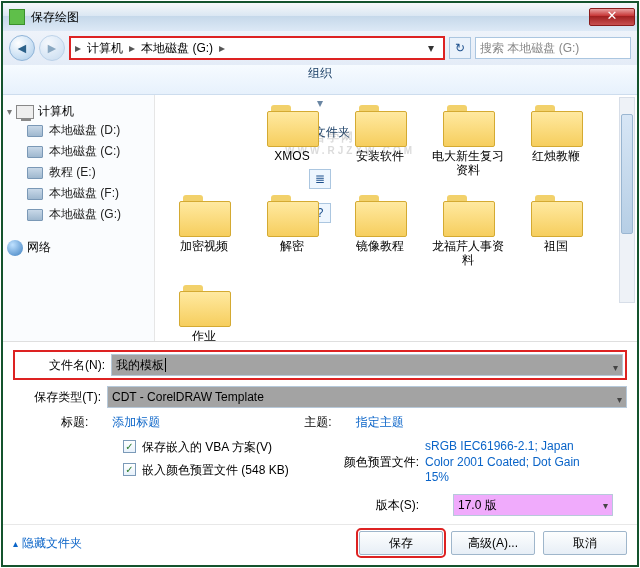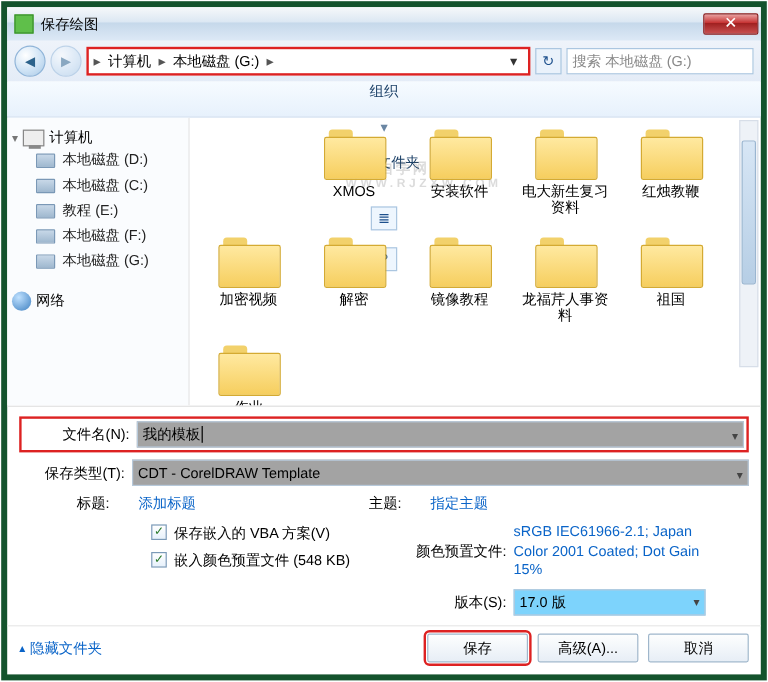--- a/index.html
+++ b/index.html
@@ -1,17 +1,17 @@
 <!DOCTYPE html>
 <html><head>
 <meta charset="utf-8">
 <style>
 * { box-sizing: border-box; margin: 0; padding: 0; font-family: "Microsoft YaHei", "Segoe UI", Tahoma, sans-serif; font-size: 12px; }
 body { background: #fff; width: 640px; height: 568px; overflow: hidden; }
-.dialog { border: 5px solid #14532d; width: 638px; height: 566px; margin: 1px; display: flex; flex-direction: column; background: #fff; }
+.dialog { border: 2px solid #14532d; width: 638px; height: 566px; margin: 1px; display: flex; flex-direction: column; background: #fff; }
 .titlebar { height: 28px; background: linear-gradient(#f6f8fa,#dbe7f3 45%,#c5d8ea 46%,#dde9f6); display: flex; align-items: center; padding: 0 2px 0 6px; }
 .titlebar .app-icon { width: 16px; height: 16px; background: #5fbf4a; border: 1px solid #3a8f2c; margin-right: 6px; }
 .titlebar .title { flex: 1; color: #000; }
 .titlebar .close { width: 46px; height: 18px; background: linear-gradient(#e9a1a1,#c53030 45%,#a02020 46%,#c85050); border: 1px solid #8a1c1c; border-radius: 2px; color: #fff; text-align: center; line-height: 14px; font-size: 13px; }
 .navrow { height: 34px; background: linear-gradient(#eef3fa,#e4ecf7); display: flex; align-items: center; padding: 3px 6px; gap: 4px; }
 .navbtn { width: 26px; height: 26px; border-radius: 50%; border: 1px solid #8fb4d8; background: radial-gradient(circle at 35% 30%,#fff,#cfe3f5 55%,#a9c9e6); display: flex; align-items: center; justify-content: center; color: #2c628b; font-size: 14px; }
 .navbtn.disabled { opacity: .5; }
 .bc { flex: 1; height: 24px; border: 2px solid #d22; background: #fff; display: flex; align-items: center; padding: 0 4px; gap: 2px; }
 .bc .seg { padding: 1px 4px; cursor: default; }
 .bc .arr { color: #555; }
@@ -51,21 +51,21 @@
 .row.hl .inp { outline: none; }
 .hlbox { border: 2px solid #d22; padding: 2px; }
 .linkish { color: #0a64c8; }
 .optrow { display: flex; align-items: flex-start; gap: 20px; padding: 2px 0 2px 110px; }
 .optcol { display: flex; flex-direction: column; gap: 6px; }
 .ck { display: flex; align-items: flex-start; gap: 6px; }
 .ck .box { width: 13px; height: 13px; border: 1px solid #7b9ab8; background: linear-gradient(#fff,#e7f1fb); color: #2a7a2a; font-size: 10px; line-height: 11px; text-align: center; margin-top: 1px; }
 .rtcol { display: flex; flex-direction: column; gap: 8px; }
 .rtrow { display: flex; align-items: center; gap: 6px; }
 .rtrow .rlbl { width: 86px; text-align: right; }
-.select { width: 160px; height: 22px; border: 1px solid #b7c9da; background: #7dd3fc; display: flex; align-items: center; justify-content: space-between; padding: 0 4px; }
+.select { width: 160px; height: 22px; border: 1px solid #b7c9da; background: #f0abfc; display: flex; align-items: center; justify-content: space-between; padding: 0 4px; margin-left: 28px; }
 .select .car { color: #444; font-size: 10px; }
 .btnrow { display: flex; align-items: center; gap: 8px; padding: 6px 10px 10px 10px; border-top: 1px solid #e8e8e8; }
 .btnrow .spacer { flex: 1; }
 .hidef { color: #0a64c8; display: flex; align-items: center; gap: 4px; }
 .hidef .tri { color: #0a64c8; font-size: 10px; }
 .btn { min-width: 84px; height: 24px; border: 1px solid #9fb6cb; background: linear-gradient(#fdfefe,#e7eef6); text-align: center; line-height: 22px; border-radius: 2px; }
 .btn.primary { outline: 2px solid #d22; outline-offset: 1px; }
 </style>
 </head>
 <body>

